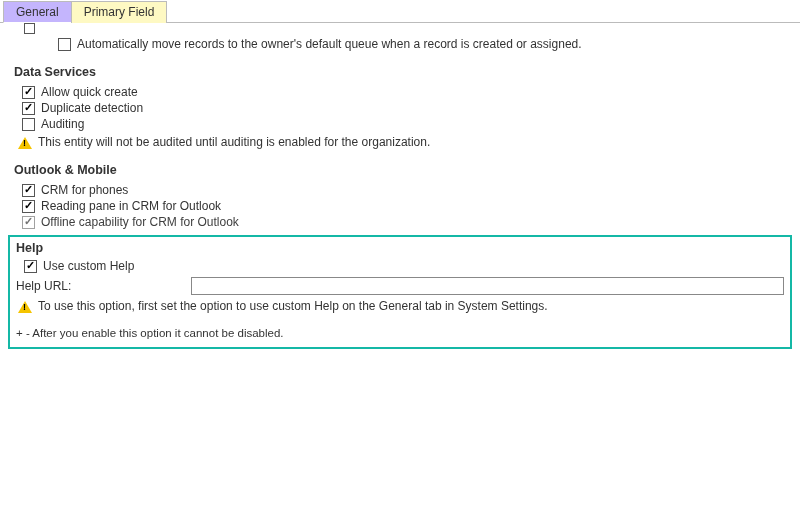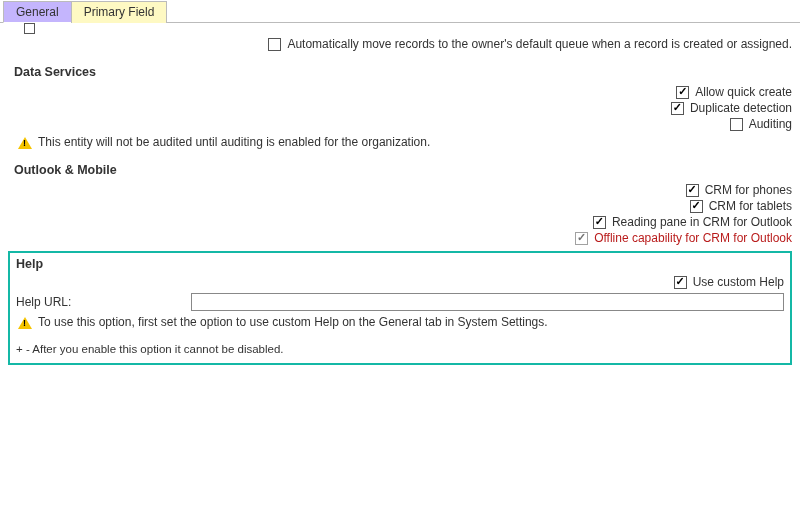--- a/index.html
+++ b/index.html
@@ -48,21 +48,20 @@
     border:1px solid #555;
     vertical-align: middle;
     margin-right:4px;
     margin-left: -2px;
   }
   .cb-row {
     display: flex;
     align-items: center;
     margin: 2px 0;
     margin-left: 14px;
-    justify-content: flex-end;
   }
   .cb-row.indented { margin-left: 48px; }
   .cb-row.auto-move { margin-left: 50px; }
   .cb {
     width: 13px;
     height: 13px;
     border: 1px solid #555;
     margin-right: 6px;
     display: inline-flex;
     align-items: center;
@@ -181,29 +180,25 @@
   </div>
 
   <div class="section-title">Outlook &amp; Mobile</div>
 
   <div class="cb-row">
     <span class="cb checked"></span>
     <span>CRM for phones</span>
   </div>
   <div class="cb-row">
     <span class="cb checked"></span>
-    <span>CRM for tablets</span>
-  </div>
-  <div class="cb-row">
-    <span class="cb checked"></span>
     <span>Reading pane in CRM for Outlook</span>
   </div>
   <div class="cb-row">
     <span class="cb checked" style="opacity:0.55;"></span>
-    <span style="color:#b91c1c;">Offline capability for CRM for Outlook</span>
+    <span style="color:#404040;">Offline capability for CRM for Outlook</span>
   </div>
 
   <div class="help-section">
     <div class="help-title">Help</div>
 
     <div class="cb-row" style="margin-left:8px;">
       <span class="cb checked"></span>
       <span>Use custom Help</span>
     </div>
 

